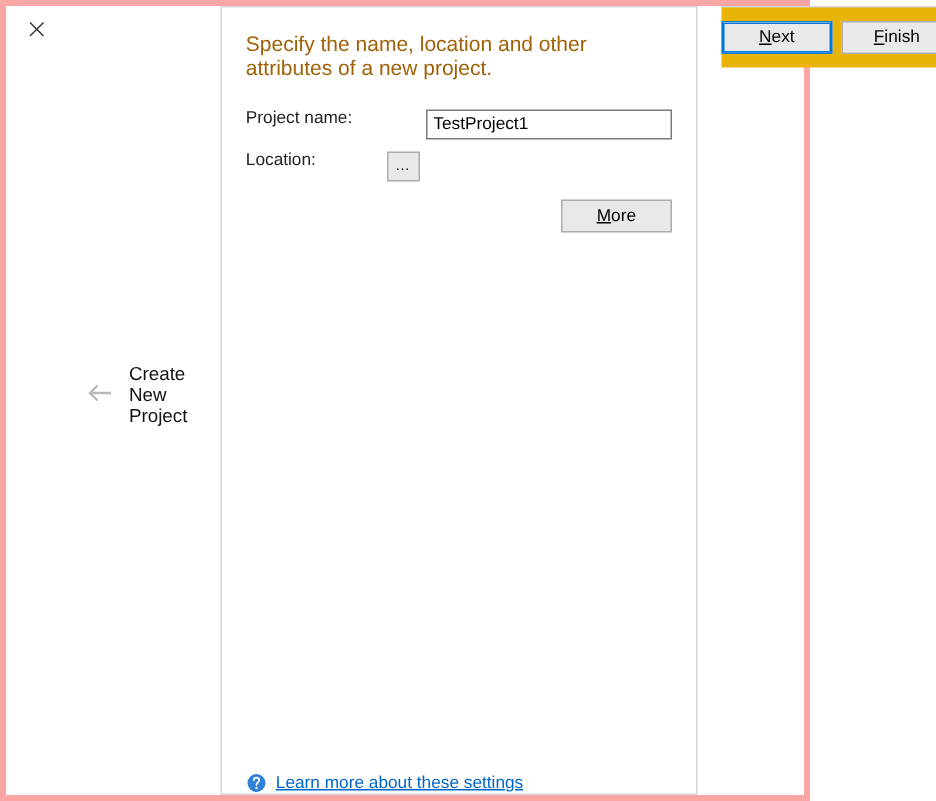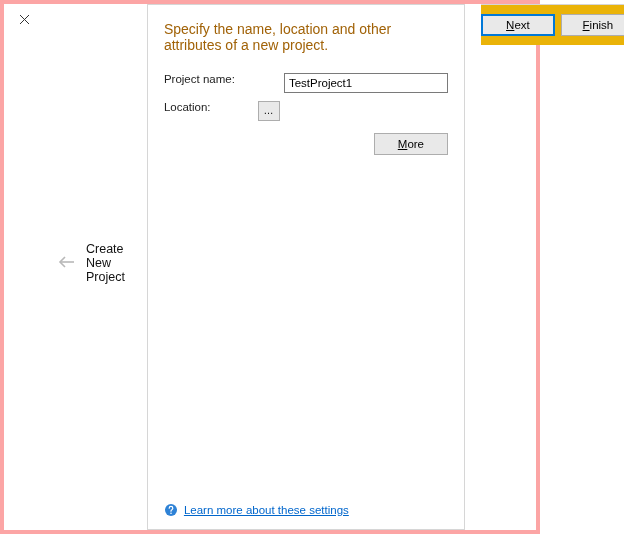--- a/index.html
+++ b/index.html
@@ -115,21 +115,21 @@
     border: 1px solid #adadad;
     background: #e9e9e9;
     font-size: 11.5px;
     cursor: pointer;
     padding:0;
   }
   .more-btn .u { text-decoration: underline; }
   .help-row {
     position: absolute;
     left: 16px;
-    bottom: 12px;
+    bottom: 0;
     display: flex;
     align-items: center;
     gap: 6px;
   }
   .help-icon {
     width: 14px;
     height: 14px;
   }
   .help-link {
     color: #0066cc;

